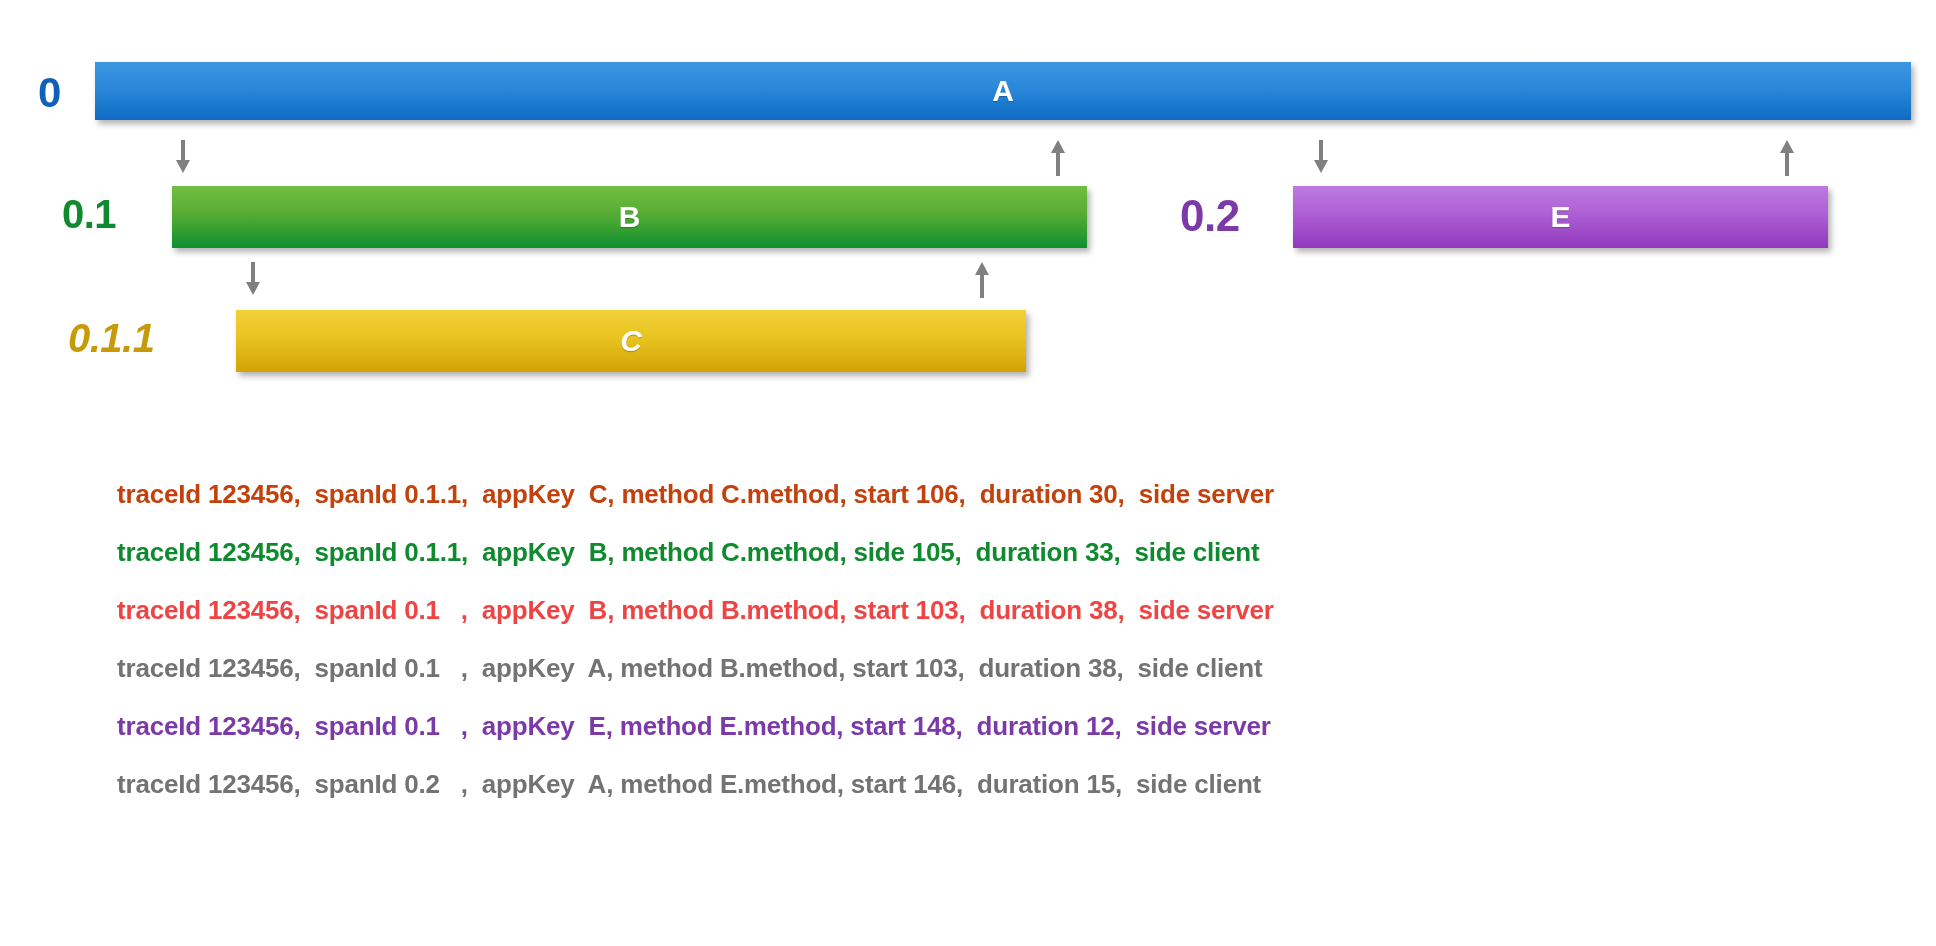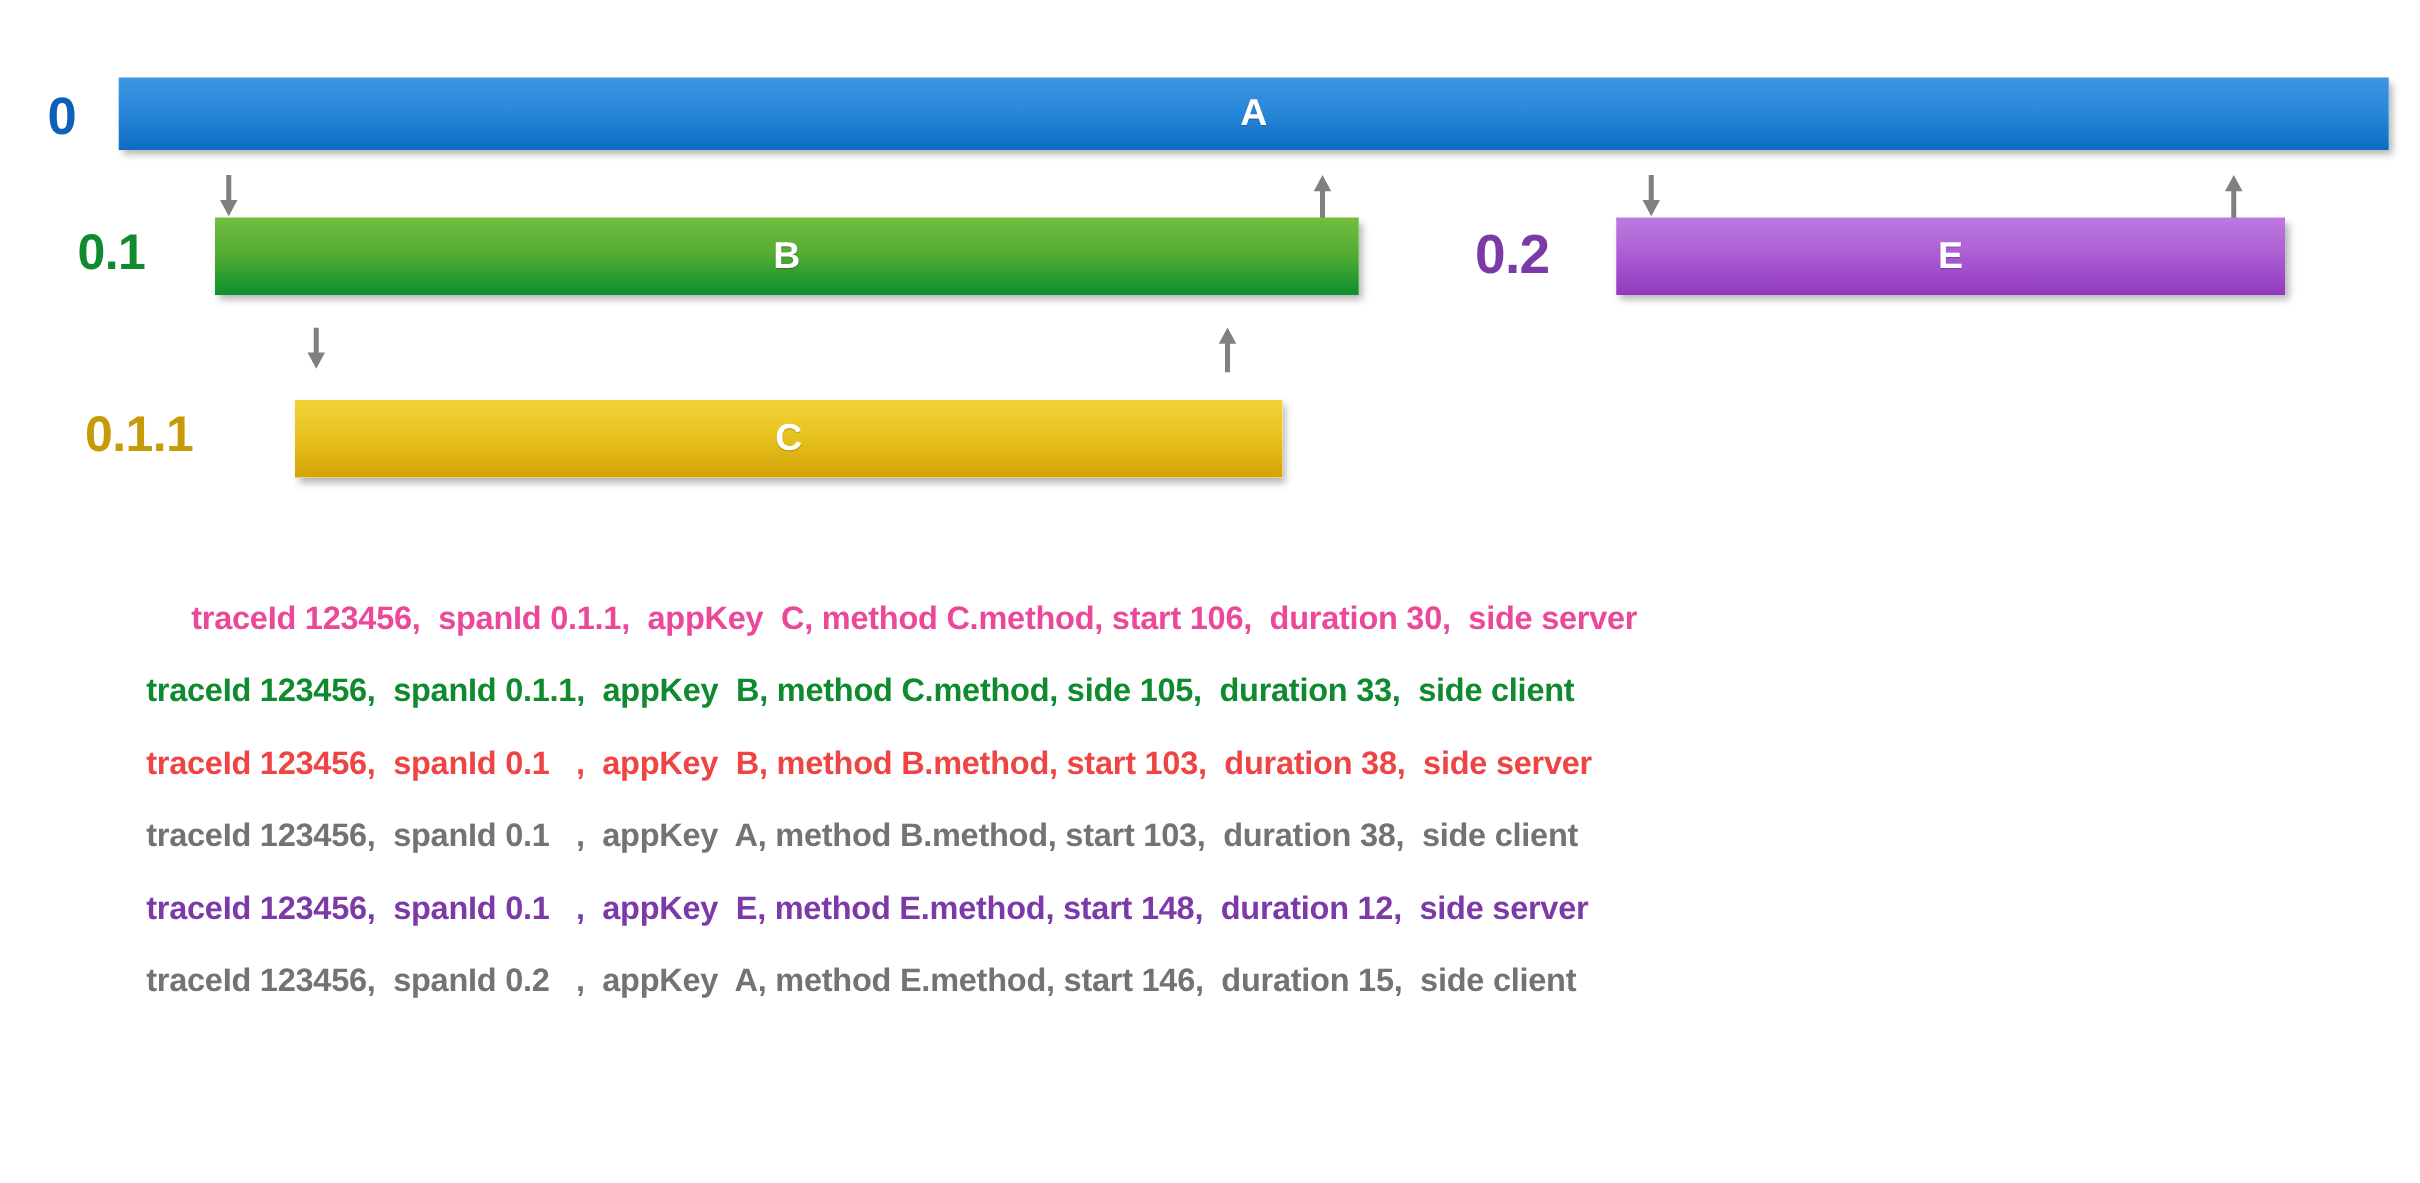--- a/index.html
+++ b/index.html
@@ -102,21 +102,21 @@
     <svg width="26" height="36" viewBox="0 0 26 36">
       <path d="M11 0 h4 v20 h5 l-7 13 l-7 -13 h5 z" fill="#808080"></path>
     </svg>
   </div>
   <div class="arrow" style="left:1774px; top:140px;">
     <svg width="26" height="36" viewBox="0 0 26 36">
       <path d="M13 0 l7 13 h-5 v23 h-4 v-23 h-5 z" fill="#808080"></path>
     </svg>
   </div>
 
-  <div class="row" style="top:174px;height:62px;">
+  <div class="row" style="top:186px;height:62px;">
     <div class="span-label" style="left:62px; top:8px; font-size:40px; color:#0f8a2e;">0.1</div>
 
     <div class="bar" style="left:172px; top:0px; width:915px; height:62px;
                 background:linear-gradient(to bottom,#72be40 0%,#56ad33 45%,#0d8f2f 100%);">
       <span class="bar-text" style="font-size:30px;">B</span>
     </div>
 
     <div class="span-label" style="left:1180px; top:8px; font-size:44px; color:#7c3aa8;">0.2</div>
 
     <div class="bar" style="left:1293px; top:0px; width:535px; height:62px;
@@ -129,31 +129,31 @@
     <svg width="26" height="36" viewBox="0 0 26 36">
       <path d="M11 0 h4 v20 h5 l-7 13 l-7 -13 h5 z" fill="#808080"></path>
     </svg>
   </div>
   <div class="arrow" style="left:969px; top:262px;">
     <svg width="26" height="36" viewBox="0 0 26 36">
       <path d="M13 0 l7 13 h-5 v23 h-4 v-23 h-5 z" fill="#808080"></path>
     </svg>
   </div>
 
-  <div class="row" style="top:320px;height:62px;">
+  <div class="row" style="top:310px;height:62px;font-style:italic;">
     <div class="span-label" style="left:68px; top:8px; font-size:40px; color:#c79a07;">0.1.1</div>
 
     <div class="bar" style="left:236px; top:0px; width:790px; height:62px;
                 background:linear-gradient(to bottom,#f2d239 0%,#e8c420 45%,#d3a206 100%);">
       <span class="bar-text" style="font-size:30px;">C</span>
     </div>
   </div>
 
   <div id="log">
-    <div class="log-line" style="color:#ec4899;margin-left:36px;">traceId 123456,  spanId 0.1.1,  appKey  C, method C.method, start 106,  duration 30,  side server</div>
+    <div class="log-line" style="color:#c2410c;">traceId 123456,  spanId 0.1.1,  appKey  C, method C.method, start 106,  duration 30,  side server</div>
     <div class="log-line" style="color:#0f8a2e;">traceId 123456,  spanId 0.1.1,  appKey  B, method C.method, side 105,  duration 33,  side client</div>
     <div class="log-line" style="color:#ef4444;">traceId 123456,  spanId 0.1   ,  appKey  B, method B.method, start 103,  duration 38,  side server</div>
     <div class="log-line" style="color:#737373;">traceId 123456,  spanId 0.1   ,  appKey  A, method B.method, start 103,  duration 38,  side client</div>
     <div class="log-line" style="color:#7c3aa8;">traceId 123456,  spanId 0.1   ,  appKey  E, method E.method, start 148,  duration 12,  side server</div>
     <div class="log-line" style="color:#737373;">traceId 123456,  spanId 0.2   ,  appKey  A, method E.method, start 146,  duration 15,  side client</div>
   </div>
 
 </div>
 
 </body></html>

